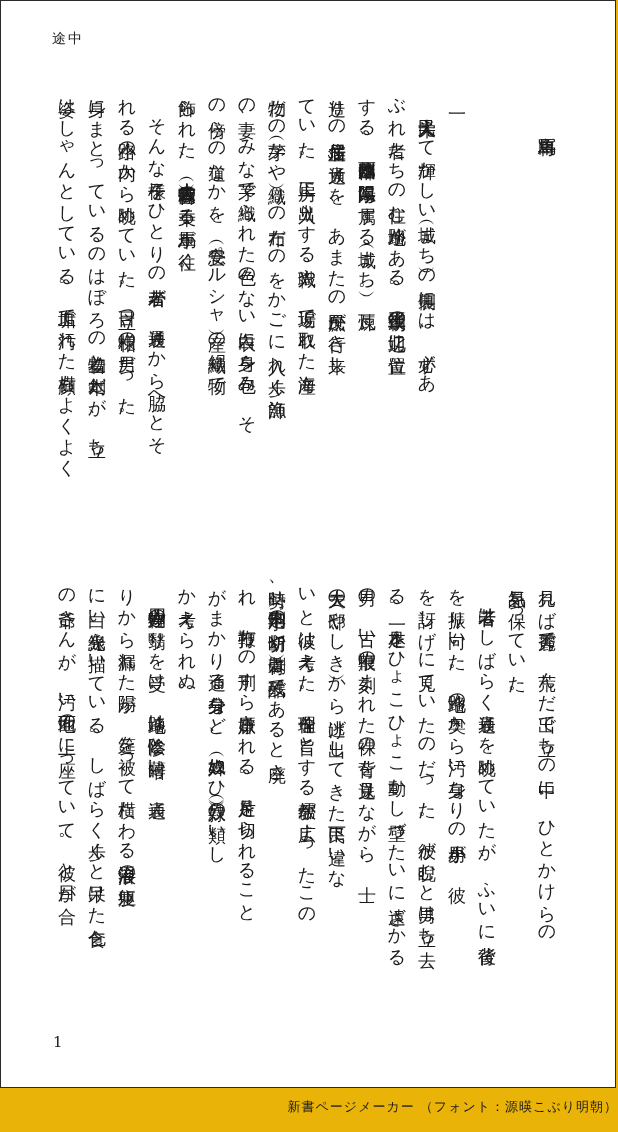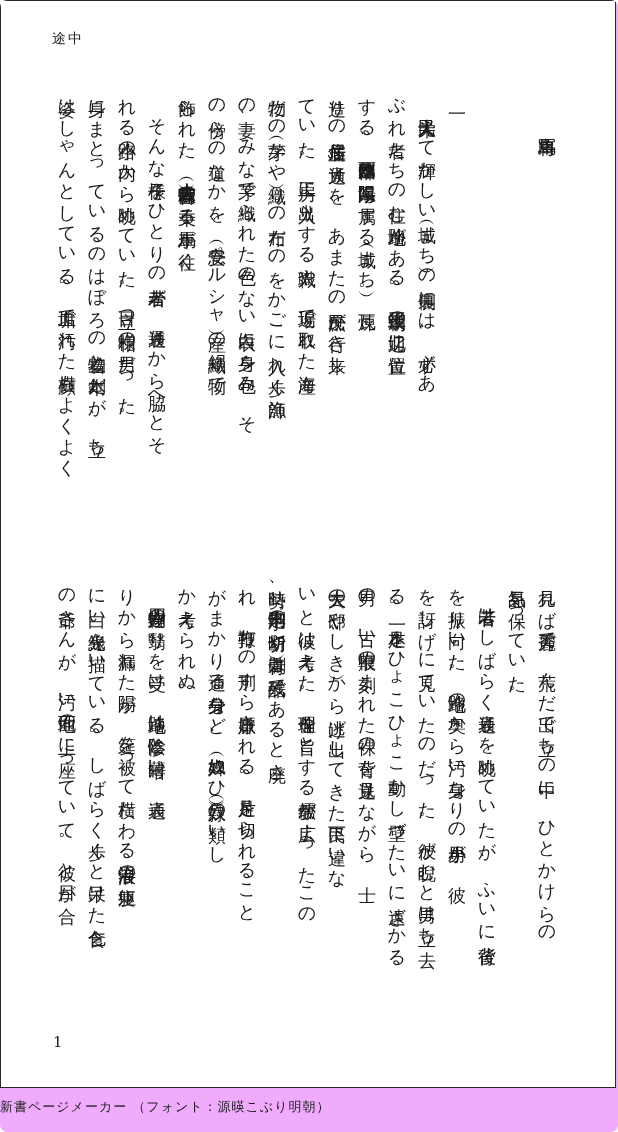--- a/index.html
+++ b/index.html
@@ -6,23 +6,22 @@
     margin: 0;
     padding: 0;
     background: #ffffff;
     font-family: "DejaVu Serif", "Liberation Serif", serif;
     color: #1b1b1b;
   }
   .canvas {
     position: relative;
     width: 618px;
     height: 1132px;
-    background: #f0abfc;
+    background: #eab308;
     overflow: hidden;
-    border-radius: 7px;
   }
   .page-box {
     position: absolute;
     left: 0;
     top: 0;
     width: 616px;
     height: 1088px;
     border: 1px solid #2a2a2a;
     background: #ffffff;
     box-sizing: border-box;
@@ -54,21 +53,21 @@
     position: absolute;
     left: 53px;
     top: 1033px;
     font-size: 15px;
   }
   .footer-caption {
     position: absolute;
     left: 0;
     top: 1098px;
     width: 618px;
-    text-align: left;
+    text-align: right;
     font-size: 13px;
     letter-spacing: 1px;
   }
 </style>
 </head>
 <body>
 
 <div class="canvas">
 
   <div class="page-box"></div>

